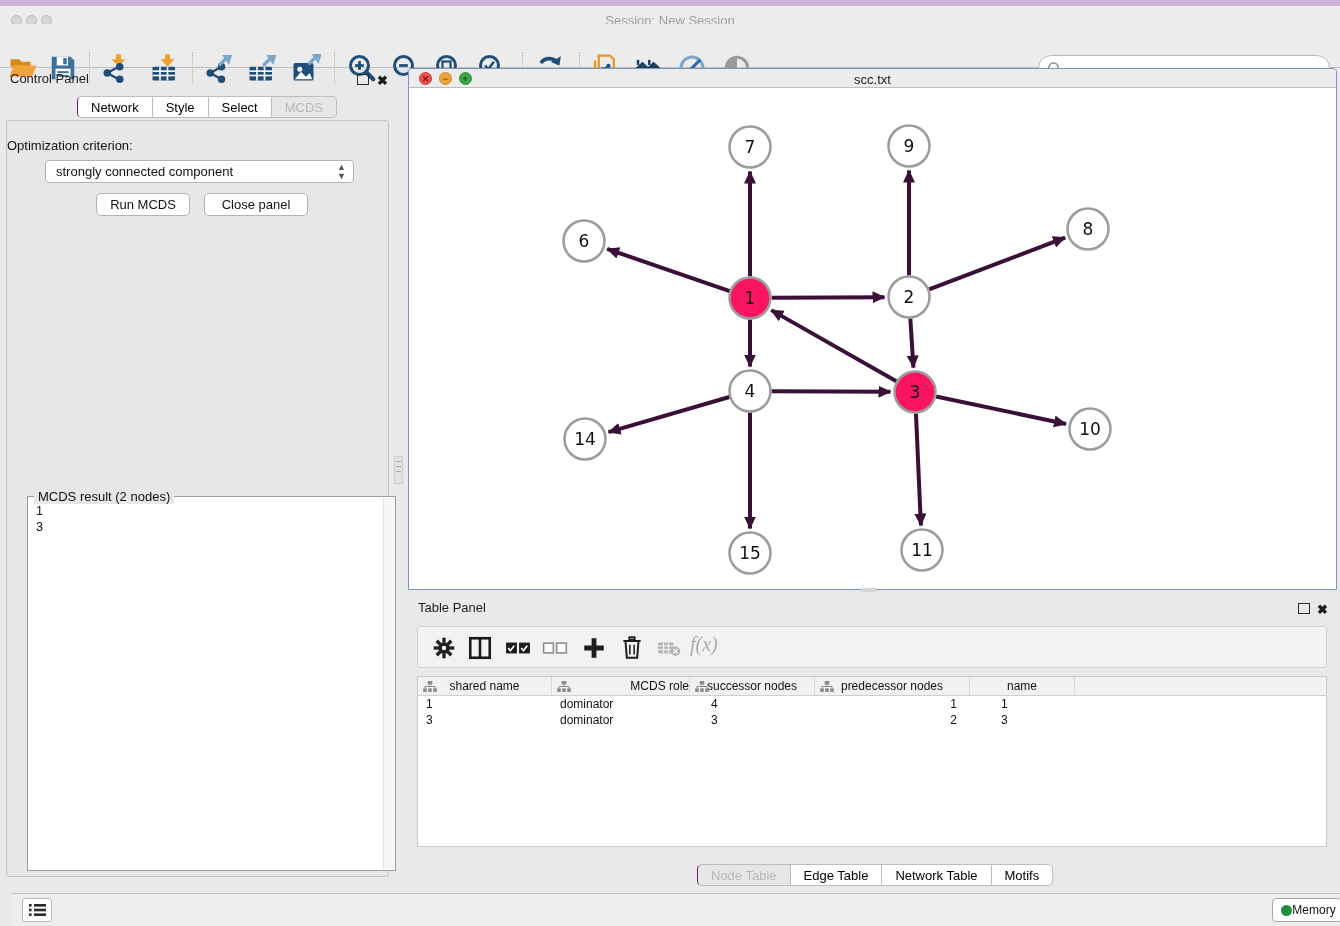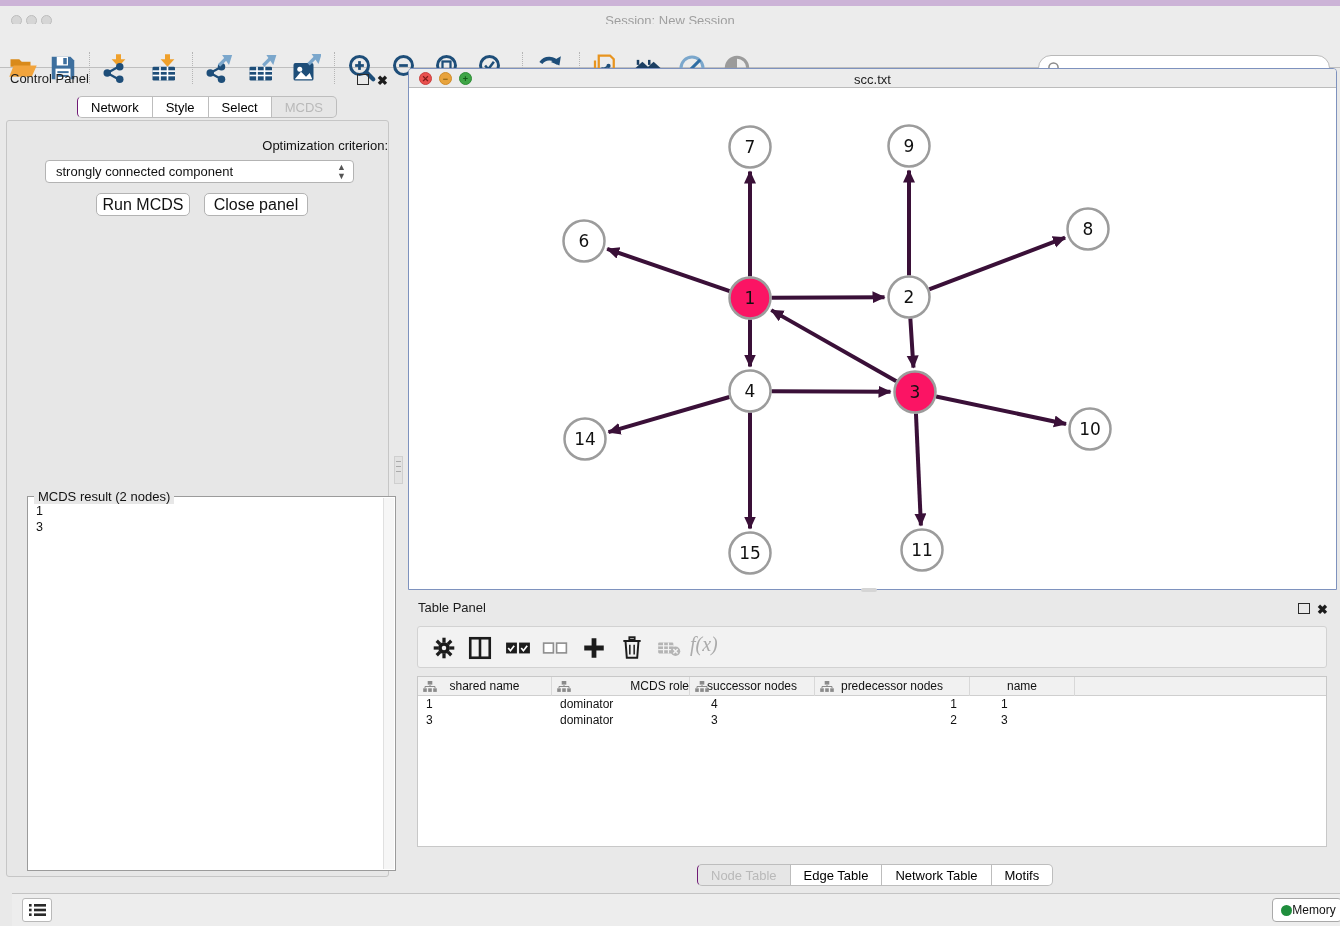--- a/index.html
+++ b/index.html
@@ -21,24 +21,24 @@
   
   .cp-title { position:absolute; left:10px; top:71px; font-size:13px; color:#1c1c1c; }
   .panel-float-icon { position:absolute; width:12px; height:11px; border:1.6px solid #2a2a2a; background:transparent; }
   .panel-close-icon { position:absolute; font-size:13px; font-weight:bold; color:#1c1c1c; line-height:13px; }
   .cp-tabs { position:absolute; left:77px; top:96px; height:22px; display:flex; }
   .seg-tab { height:22px; padding:0 13px; font-size:13px; line-height:21px; background:#fff; border:1px solid #bdbdbd; border-left:none; color:#000; text-align:center; }
   .seg-tab:first-child { border-left:1px solid #701a75; border-radius:5px 0 0 5px; }
   .seg-tab:last-child { border-radius:0 5px 5px 0; }
   .seg-tab.selected { background:#e6e6e6; color:#b9b9b9; }
   .cp-box { position:absolute; left:6px; top:120px; width:383px; height:757px; background:#e7e7e7; border:1px solid #c6c6c6; border-radius:3px; }
-  .opt-label { position:absolute; left:0; top:17px; width:100%; text-align:right; font-size:13px; color:#111; }
+  .opt-label { position:absolute; left:0; top:17px; width:100%; text-align:left; font-size:13px; color:#111; }
   .opt-select { position:absolute; left:38px; top:39px; width:309px; height:23px; background:#fff; border:1px solid #b3b3b3; border-radius:4px; font-size:13px; line-height:21px; padding-left:10px; color:#111; }
   .opt-select .stepper { position:absolute; right:7px; top:2px; font-size:9px; color:#555; line-height:9px; text-align:center; }
-  .cp-btn { position:absolute; top:72px; height:23px; background:#fff; border:1px solid #b3b3b3; border-radius:5px; font-size:16px; text-align:center; line-height:21px; color:#111; }
+  .cp-btn { position:absolute; top:72px; height:23px; background:#fff; border:1px solid #b3b3b3; border-radius:5px; font-size:13px; text-align:center; line-height:21px; color:#111; }
   .btn-run { left:89px; width:94px; }
   .btn-close { left:197px; width:104px; }
   .mcds-group { position:absolute; left:20px; top:375px; width:369px; height:375px; border:1px solid #9b9b9b; background:#fff; }
   .mcds-legend { position:absolute; left:6px; top:-8px; background:#e7e7e7; padding:0 4px; font-size:13px; color:#111; }
   .mcds-lines { position:absolute; left:8px; top:6px; font-size:12.5px; color:#111; line-height:16px; }
   .mcds-scroll { position:absolute; right:1px; top:1px; width:11px; height:371px; background:#f6f6f6; border-left:1px solid #e0e0e0; }
   .v-splitter { position:absolute; left:394px; top:456px; width:9px; height:28px; background:#e2e2e2; border:1px solid #cfcfcf; }
   .v-splitter i { display:block; margin:4px 1px 0 1px; border-top:1px solid #aaa; }
 
   

